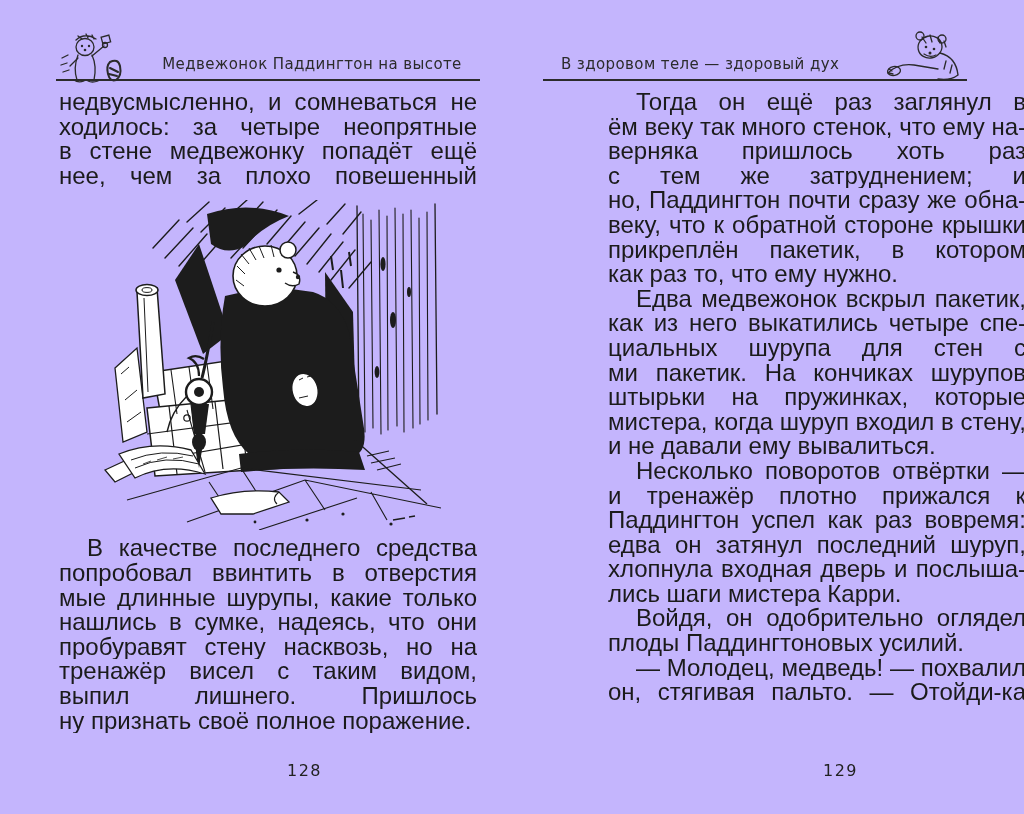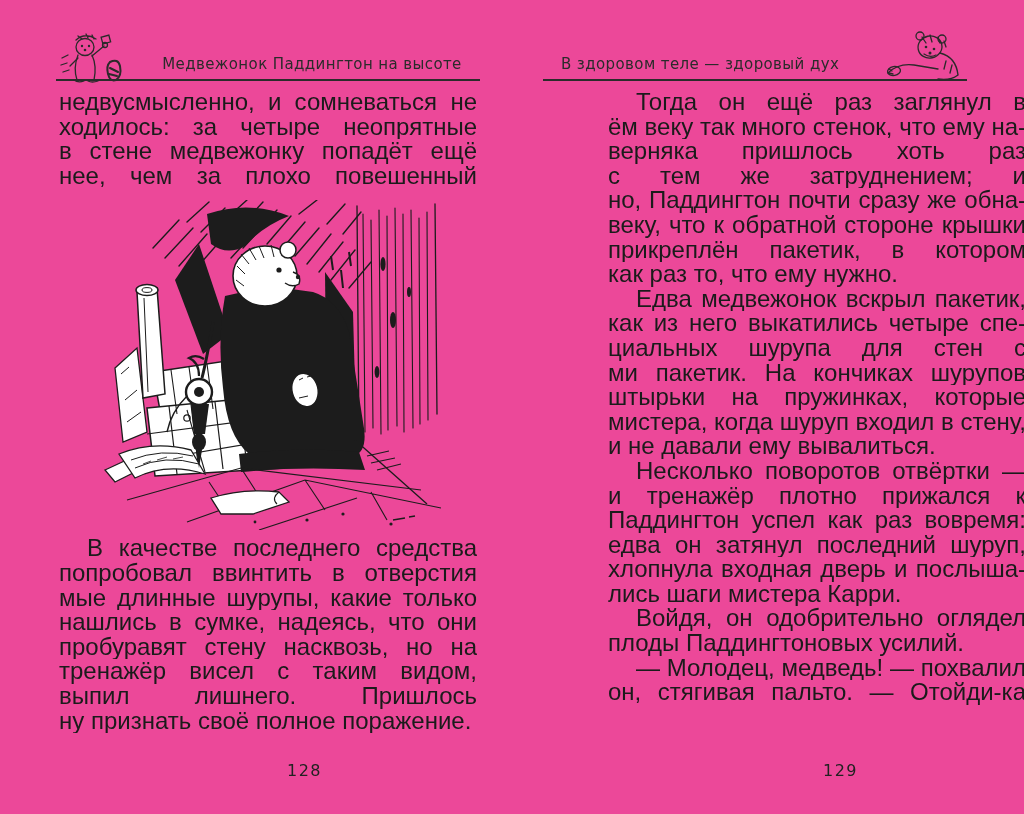--- a/index.html
+++ b/index.html
@@ -1,16 +1,16 @@
 <!DOCTYPE html>
 <html><head>
 <meta charset="utf-8">
 <style>
   html,body{margin:0;padding:0;background:#ffffff;}
-  .screen{position:relative;width:1024px;height:814px;background:#ec4899;overflow:hidden;
+  .screen{position:relative;width:1024px;height:814px;background:#c4b5fd;overflow:hidden;
           font-family:"Liberation Sans",sans-serif;color:#1b1b1b;}
   
   .runhead{position:absolute;top:44px;height:37px;border-bottom:2px solid #2b2b2b;
            box-sizing:border-box;display:flex;align-items:flex-end;padding-bottom:6px;}
   .runhead .title{font-family:"DejaVu Sans",sans-serif;font-size:15px;letter-spacing:.4px;
                   color:#2b2b2b;white-space:nowrap;}
   #head-left{left:56px;width:424px;justify-content:center;padding-left:88px;}
   #head-right{left:543px;width:424px;justify-content:flex-start;padding-left:18px;}
   .bear{position:absolute;}
   #bear-left{left:58px;top:32px;}

